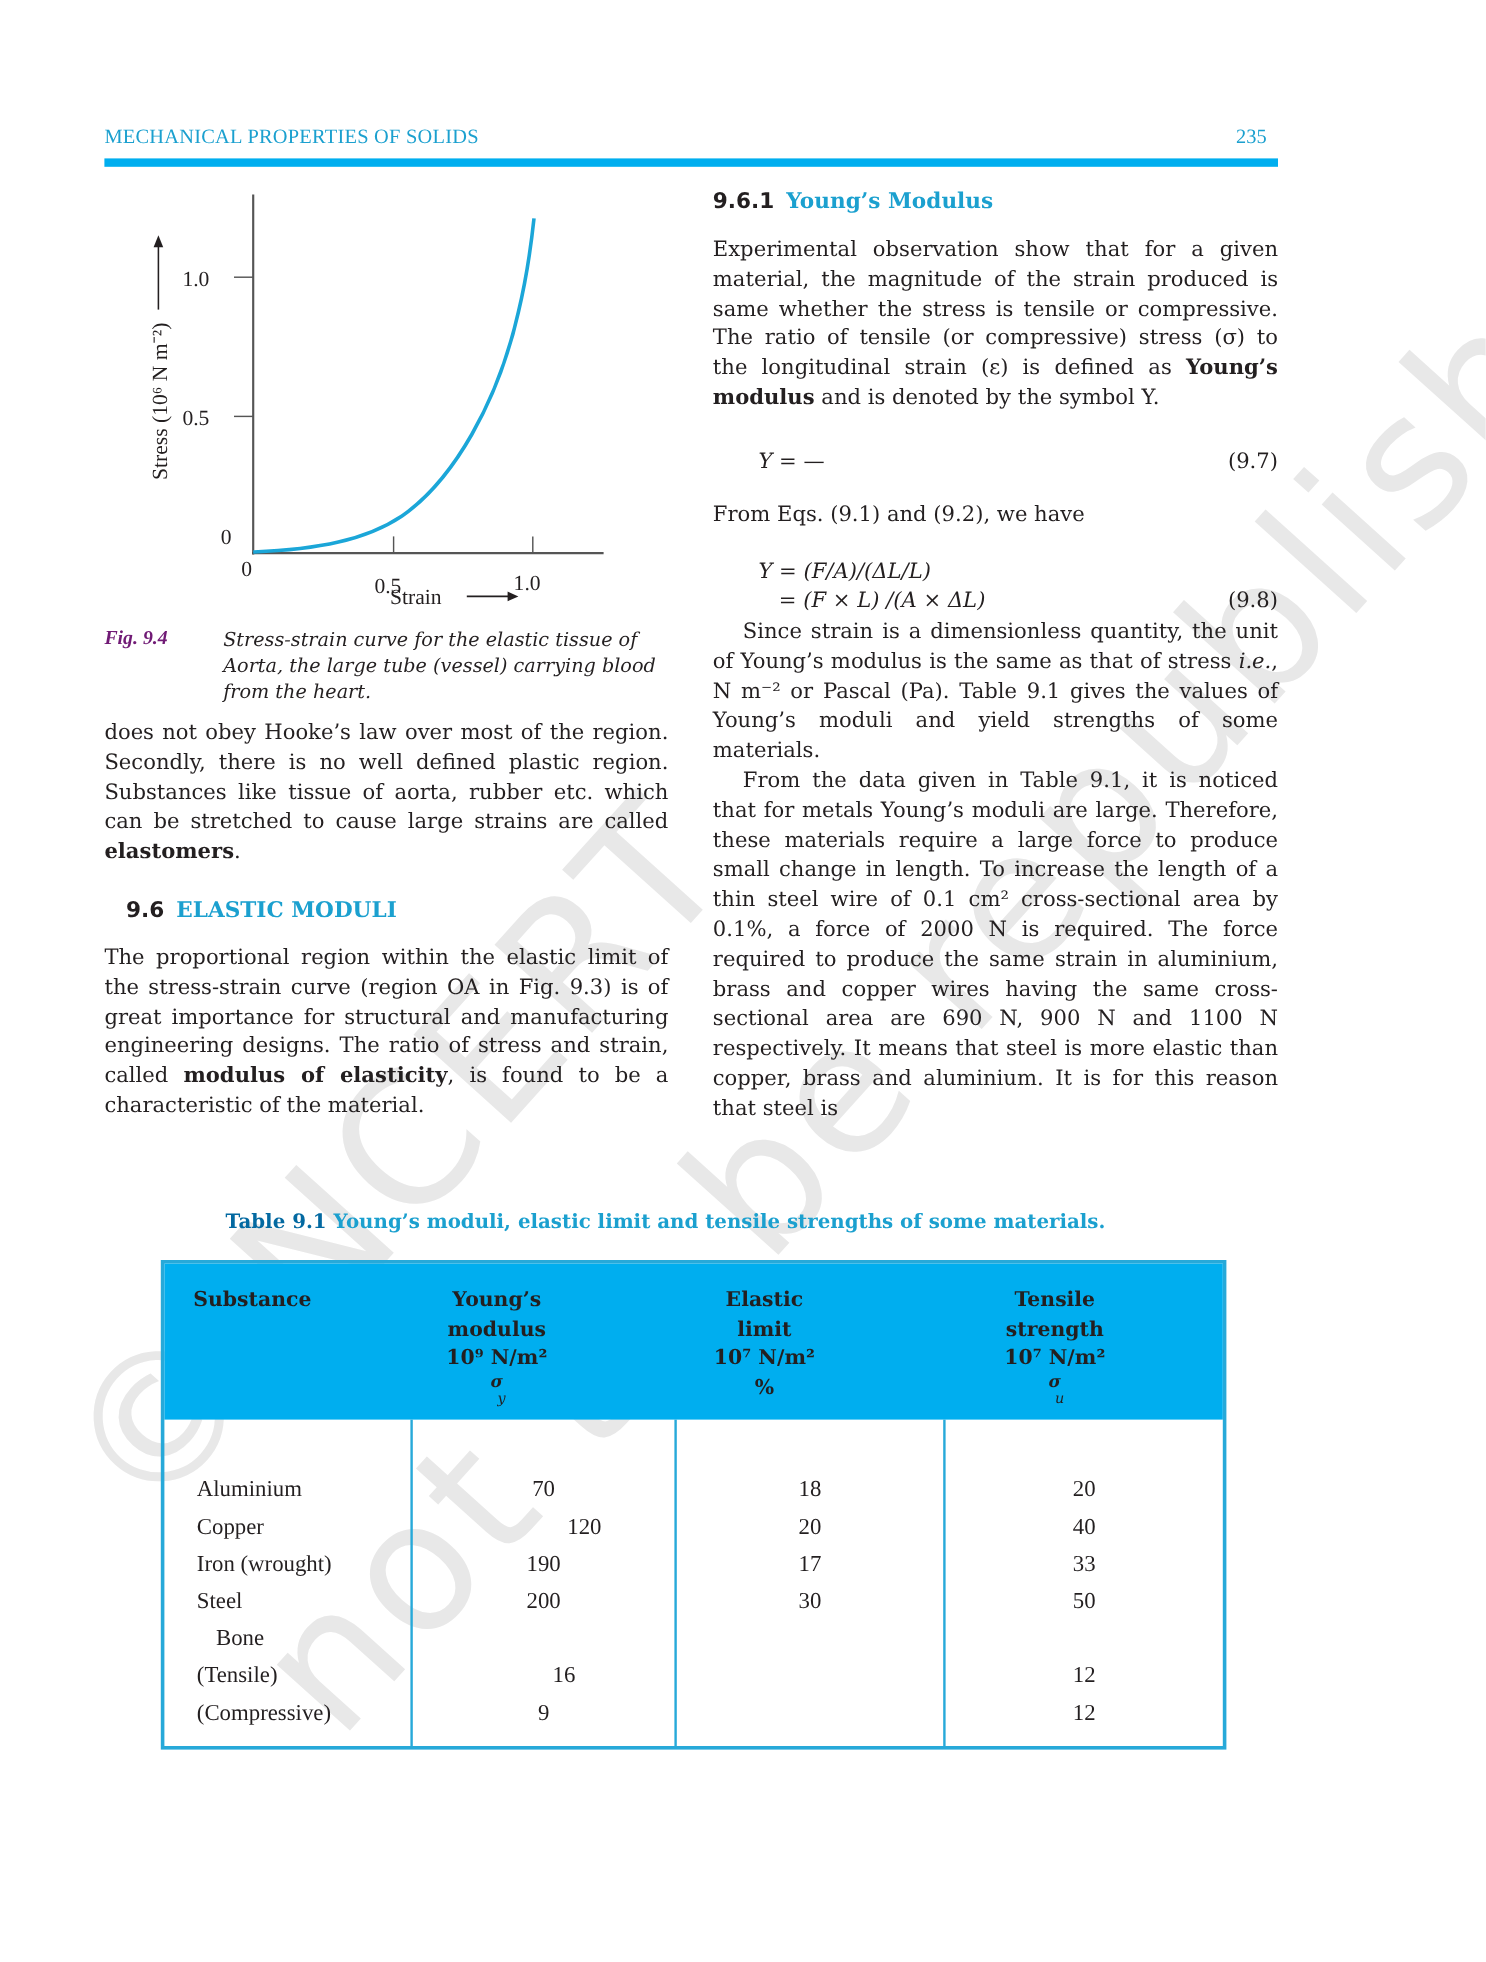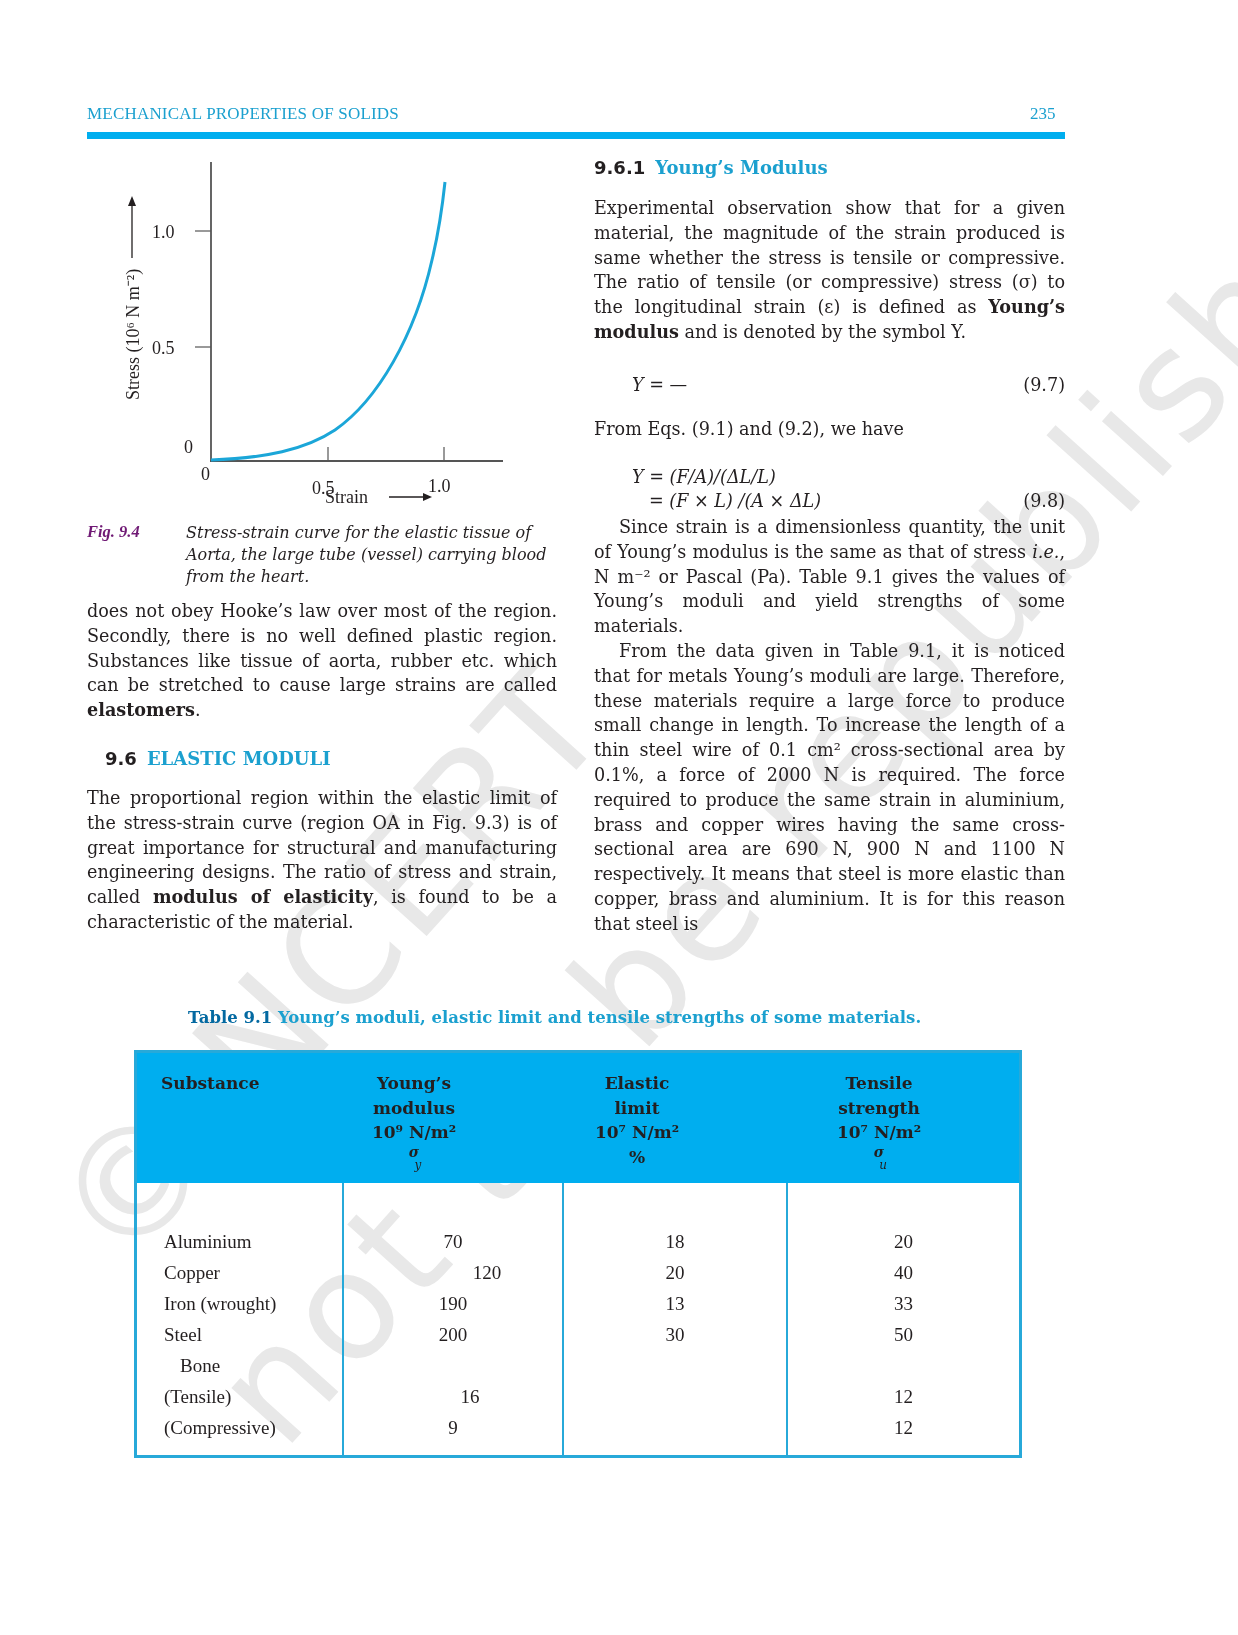--- a/index.html
+++ b/index.html
@@ -170,21 +170,21 @@
   </div>
   <div>
     <div class="td" style="left:27px; top:209px;">Copper</div>
     <div class="td td-c" style="left:207px; width:218px; top:209px;margin-left:34px;">120</div>
     <div class="td td-c" style="left:427px; width:222px; top:209px;">20</div>
     <div class="td td-c" style="left:651px; width:231px; top:209px;">40</div>
   </div>
   <div>
     <div class="td" style="left:27px; top:240px;">Iron (wrought)</div>
     <div class="td td-c" style="left:207px; width:218px; top:240px;">190</div>
-    <div class="td td-c" style="left:427px; width:222px; top:240px;">13</div>
+    <div class="td td-c" style="left:427px; width:222px; top:240px;">17</div>
     <div class="td td-c" style="left:651px; width:231px; top:240px;">33</div>
   </div>
   <div>
     <div class="td" style="left:27px; top:271px;">Steel</div>
     <div class="td td-c" style="left:207px; width:218px; top:271px;">200</div>
     <div class="td td-c" style="left:427px; width:222px; top:271px;">30</div>
     <div class="td td-c" style="left:651px; width:231px; top:271px;">50</div>
   </div>
   <div>
     <div class="td" style="left:27px; top:302px;margin-left:16px;">Bone</div>

